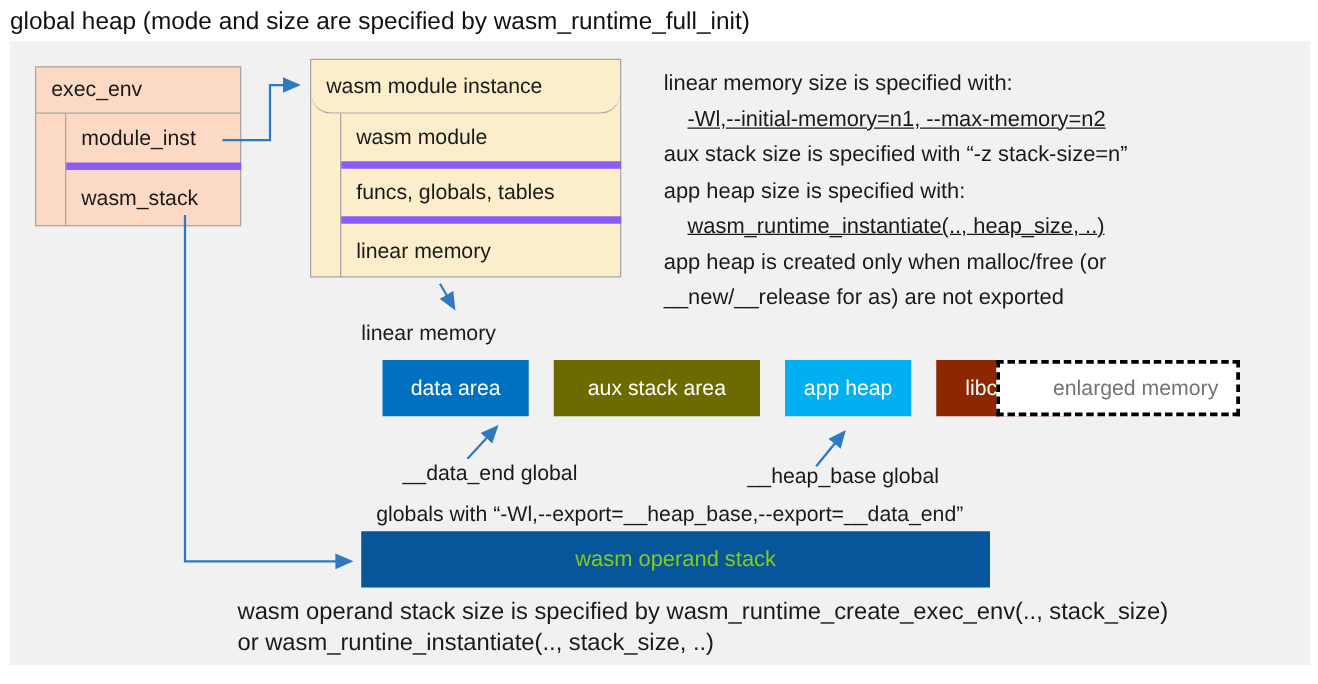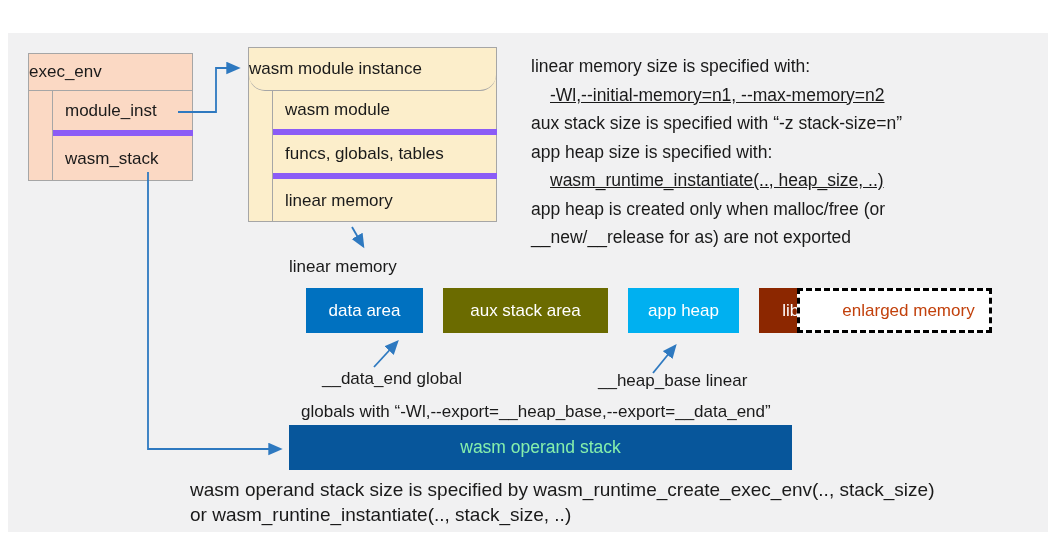--- a/index.html
+++ b/index.html
@@ -5,21 +5,21 @@
   html,body{margin:0;padding:0;background:#ffffff;}
   body{font-family:"Liberation Sans","DejaVu Sans",sans-serif;color:#1a1a1a;}
   #stage{position:relative;width:1054px;height:547px;background:#ffffff;overflow:hidden;}
   .title{position:absolute;left:8px;top:6px;font-size:19.5px;color:#111;white-space:nowrap;}
   .panel{position:absolute;left:8px;top:33px;width:1040px;height:499px;background:#f1f1f2;}
 
   
   .tbox{position:absolute;box-sizing:border-box;border:1px solid #a6a6a6;}
   .tbox .hdr{position:absolute;left:0;top:0;right:0;box-sizing:border-box;
              border-bottom:1px solid #a6a6a6;display:flex;align-items:center;
-             padding-left:0;font-size:17px;}
+             padding-left:12px;font-size:17px;}
   .tbox .gutter{position:absolute;left:0;bottom:0;box-sizing:border-box;border-right:1px solid #a6a6a6;}
   .tbox .row{position:absolute;box-sizing:border-box;display:flex;align-items:center;
              padding-left:12px;font-size:17px;border-bottom:6px solid #8b5cf6;}
   .tbox .row:last-child{border-bottom:none;}
 
   #exec-env{left:28px;top:53px;width:165px;height:128px;background:#fbd9c4;}
   #exec-env .hdr{height:37px;}
   #exec-env .gutter{top:37px;width:24px;height:90px;}
   #exec-env .row1{left:24px;top:37px;width:140px;height:45px;}
   #exec-env .row2{left:24px;top:82px;width:140px;height:45px;}
@@ -32,42 +32,43 @@
   #mod-inst .row3{left:24px;top:131px;width:224px;height:43px;}
 
   
   .notes{position:absolute;left:531px;top:52px;font-size:17.5px;line-height:28.5px;white-space:nowrap;}
   .notes .indent{padding-left:19px;text-decoration:underline;}
 
   
   .lm-label{position:absolute;left:289px;top:257px;font-size:17px;}
   .lm-bar{position:absolute;left:286px;top:288px;height:45px;display:flex;}
   .seg{display:flex;align-items:center;justify-content:center;color:#fff;font-size:17px;white-space:nowrap;margin-left:20px;}
-  .seg1{width:117px;}.seg2{width:165px;}.seg3{width:111px;}.seg4{width:107px;}
+  .seg1{width:117px;}.seg2{width:165px;}.seg3{width:101px;}.seg4{width:107px;}
   .enlarged{position:absolute;left:797px;top:288px;width:195px;height:45px;box-sizing:border-box;
             background:#ffffff;border:3px dashed #000;display:flex;align-items:center;
             justify-content:center;font-size:17px;}
   .ann{position:absolute;font-size:17px;white-space:nowrap;}
   #ann-data-end{left:322px;top:369px;}
   #ann-heap-base{left:598px;top:371px;}
   #ann-exported{left:301px;top:402px;}
 
   
   .opstack{position:absolute;left:289px;top:425px;width:503px;height:45px;display:flex;
-           align-items:center;justify-content:center;color:#86efac;font-size:17.5px;text-align:right;}
+           align-items:center;justify-content:center;color:#84cc16;font-size:17.5px;text-align:right;}
 
   .footer{position:absolute;left:190px;top:477px;font-size:19px;line-height:25px;white-space:nowrap;}
 
   svg.overlay{position:absolute;left:0;top:0;pointer-events:none;}
 </style>
 </head>
 <body>
 
 <div id="stage">
 
+  <div class="title">global heap (mode and size are specified by wasm_runtime_full_init)</div>
 
   <div class="panel"></div>
 
   <div id="exec-env" class="tbox">
     <div class="hdr">exec_env</div>
     <div class="gutter"></div>
     <div class="row row1">module_inst</div>
     <div class="row row2">wasm_stack</div>
   </div>
 
@@ -89,24 +90,24 @@
     <div>__new/__release for as) are not exported</div>
   </div>
 
   <div class="lm-label">linear memory</div>
   <div class="lm-bar">
     <div class="seg seg1" style="background: rgb(0, 113, 192);">data area</div>
     <div class="seg seg2" style="background: rgb(107, 107, 0);">aux stack area</div>
     <div class="seg seg3" style="background: rgb(0, 176, 240);">app heap</div>
     <div class="seg seg4" style="background: rgb(140, 39, 0);">libc with</div>
   </div>
-  <div class="enlarged" style="color: #c2410c; padding-left: 28px;">enlarged memory</div>
+  <div class="enlarged" style="color: #737373; padding-left: 28px;">enlarged memory</div>
 
   <div id="ann-data-end" class="ann">__data_end global</div>
-  <div id="ann-heap-base" class="ann">__heap_base linear</div>
+  <div id="ann-heap-base" class="ann">__heap_base global</div>
   <div id="ann-exported" class="ann">globals with “-Wl,--export=__heap_base,--export=__data_end”</div>
 
   <div class="opstack" style="background: rgb(7, 86, 155);">wasm operand stack</div>
 
   <div class="footer">
     <div>wasm operand stack size is specified by wasm_runtime_create_exec_env(.., stack_size)</div>
     <div>or wasm_runtine_instantiate(.., stack_size, ..)</div>
   </div>
 
   <svg class="overlay" width="1054" height="547" viewBox="0 0 1054 547">

